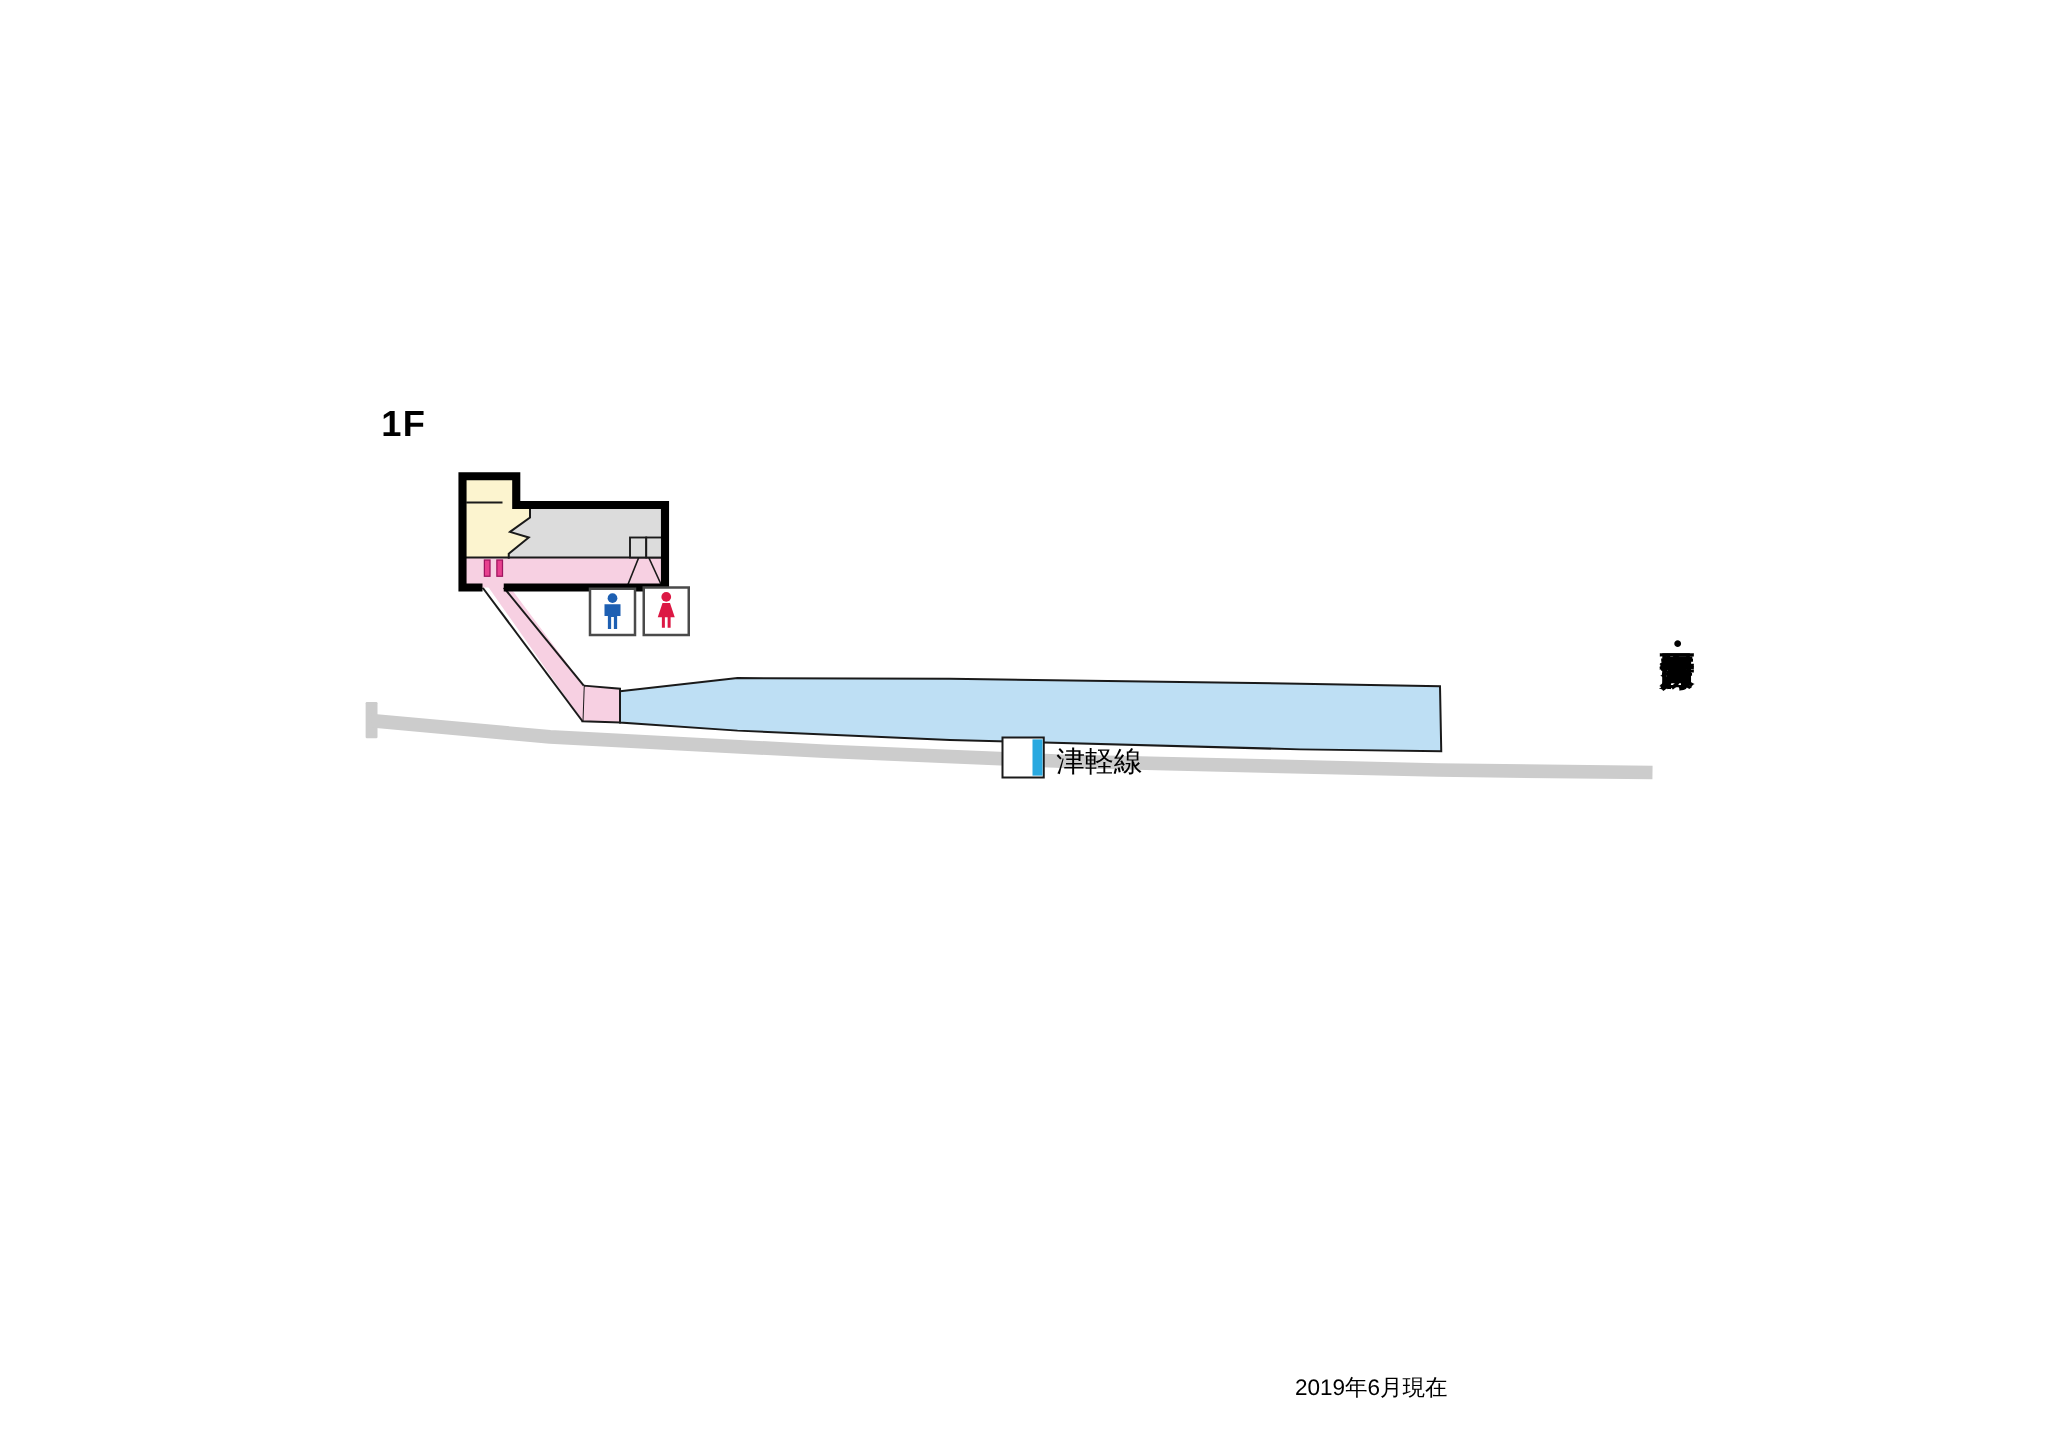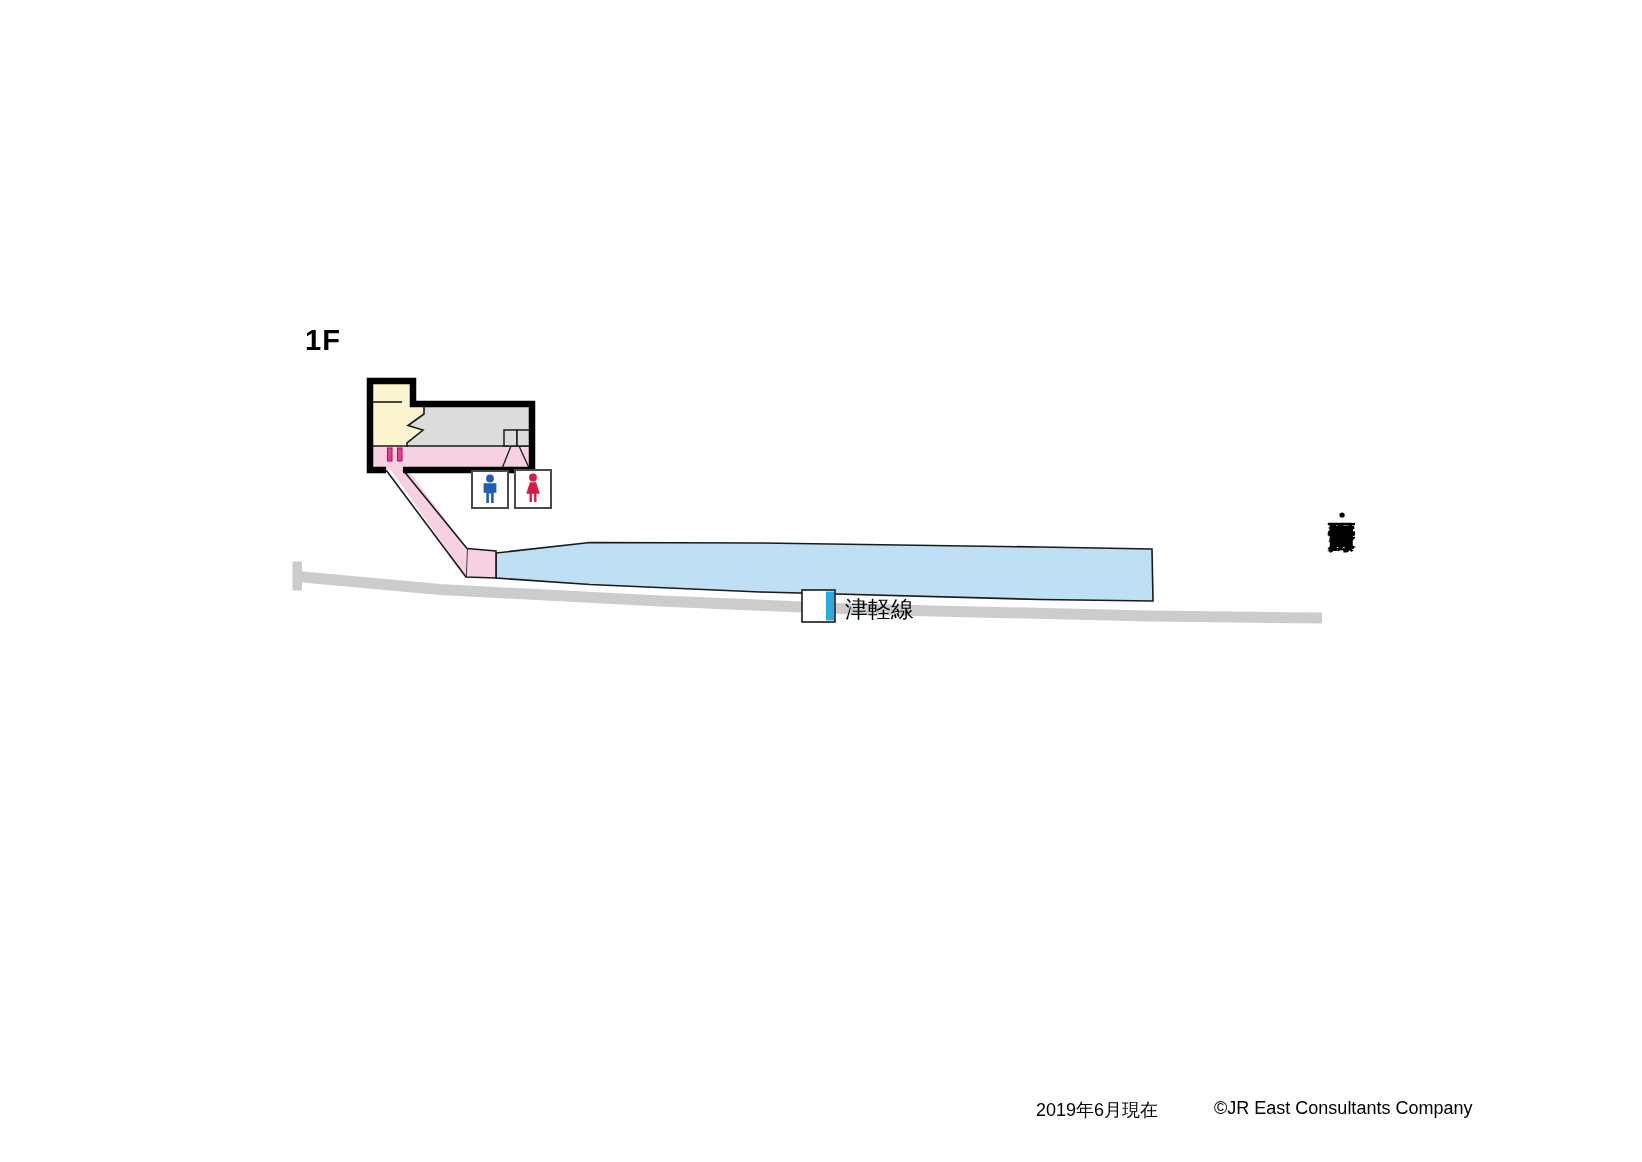--- a/index.html
+++ b/index.html
@@ -80,16 +80,15 @@
   </svg>
 
   <div id="floor-label" class="label">1F</div>
 
   <div id="line-label" class="label">津軽線</div>
 
   <div id="direction-label" class="label">蟹田・青森方面</div>
 
   <div id="footer">
     <span>2019年6月現在</span>
-    <span>©JR East Consultants Company</span>
   </div>
 
 </div>
 
 </body></html>

